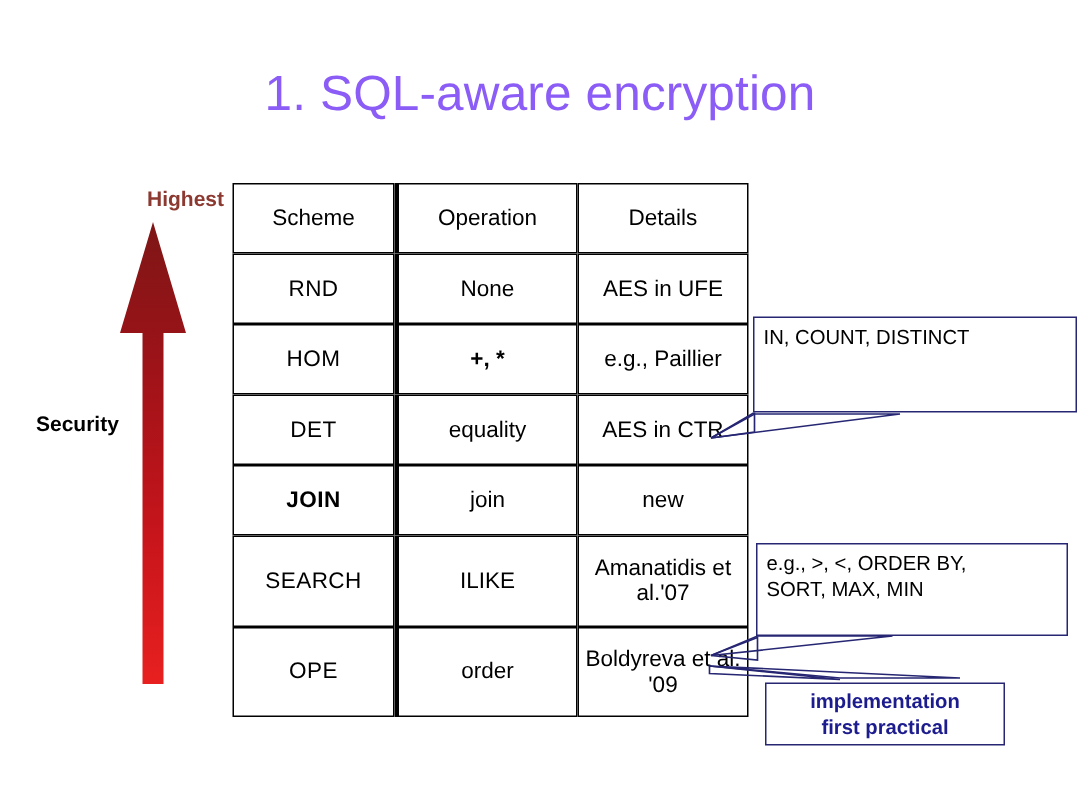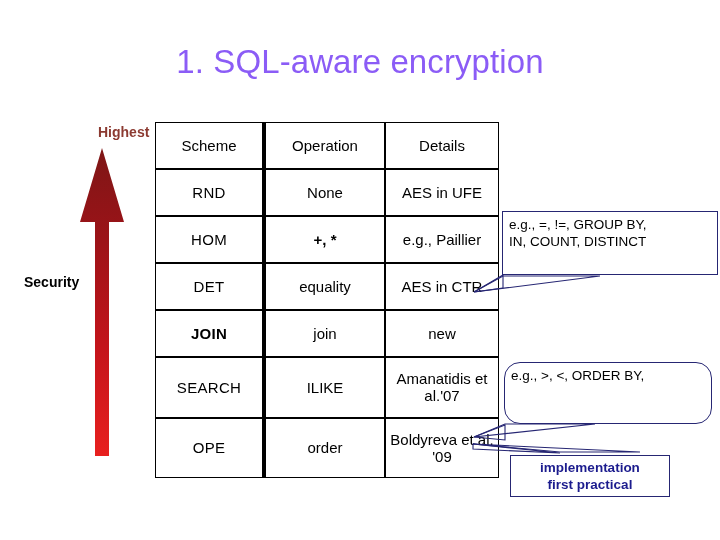--- a/index.html
+++ b/index.html
@@ -121,21 +121,20 @@
     left: 502px;
     top: 211px;
     width: 216px;
     height: 64px;
   }
   #callout-ope {
     left: 504px;
     top: 362px;
     width: 208px;
     height: 62px;
-    border-radius: 16px;
   }
   #callout-first {
     left: 510px;
     top: 455px;
     width: 160px;
     height: 42px;
     text-align: center;
     color: #1c1c8e;
     font-weight: bold;
     font-size: 13.5px;
@@ -228,24 +227,24 @@
   <polygon points="474,292 503,276 600,276" fill="none" stroke="#262673" stroke-width="1.1"></polygon>
 
   <polygon points="474,437 505,424 595,424" fill="none" stroke="#262673" stroke-width="1.1"></polygon>
   <polygon points="474,437 505,425 505,440" fill="none" stroke="#262673" stroke-width="1.1"></polygon>
 
   <polygon points="473,444 560,452 640,452" fill="none" stroke="#262673" stroke-width="1.1"></polygon>
   <polygon points="473,444 560,453 473,449" fill="none" stroke="#262673" stroke-width="1.1"></polygon>
 </svg>
 
 <div class="callout" id="callout-det">
-  <div>e.g., =, !=, GROUP BY,</div>
   <div>IN, COUNT, DISTINCT</div>
 </div>
 
 <div class="callout" id="callout-ope">
   <div>e.g., &gt;, &lt;, ORDER BY,</div>
+  <div>SORT, MAX, MIN</div>
 </div>
 
 <div class="callout" id="callout-first">
   <div>implementation</div>
   <div>first practical</div>
 </div>
 
 </body></html>

